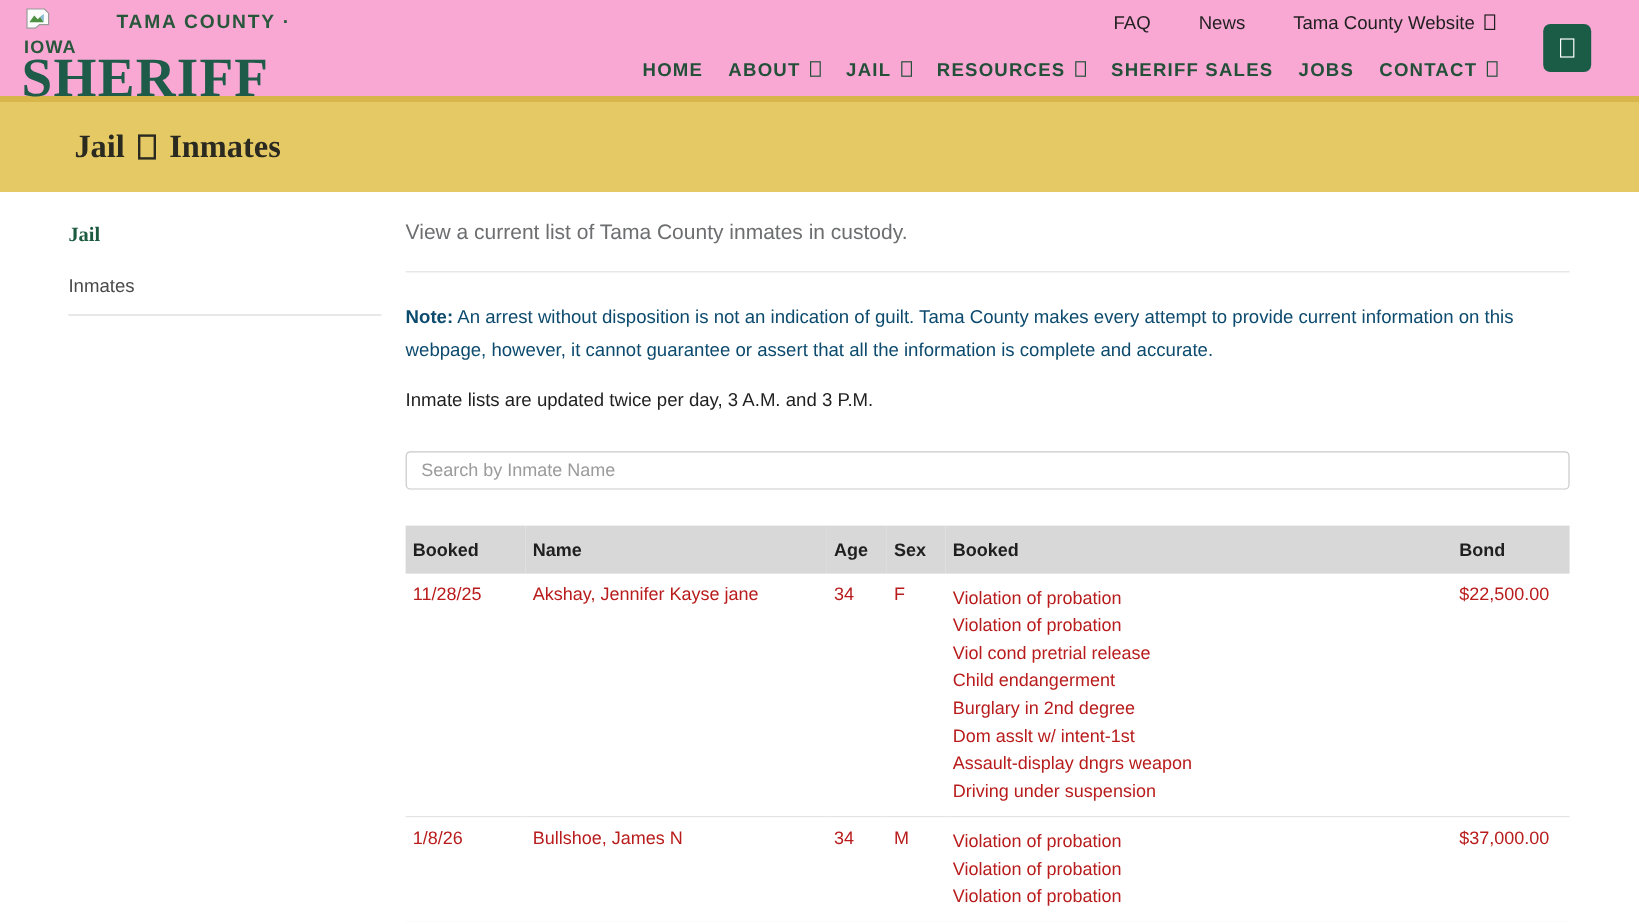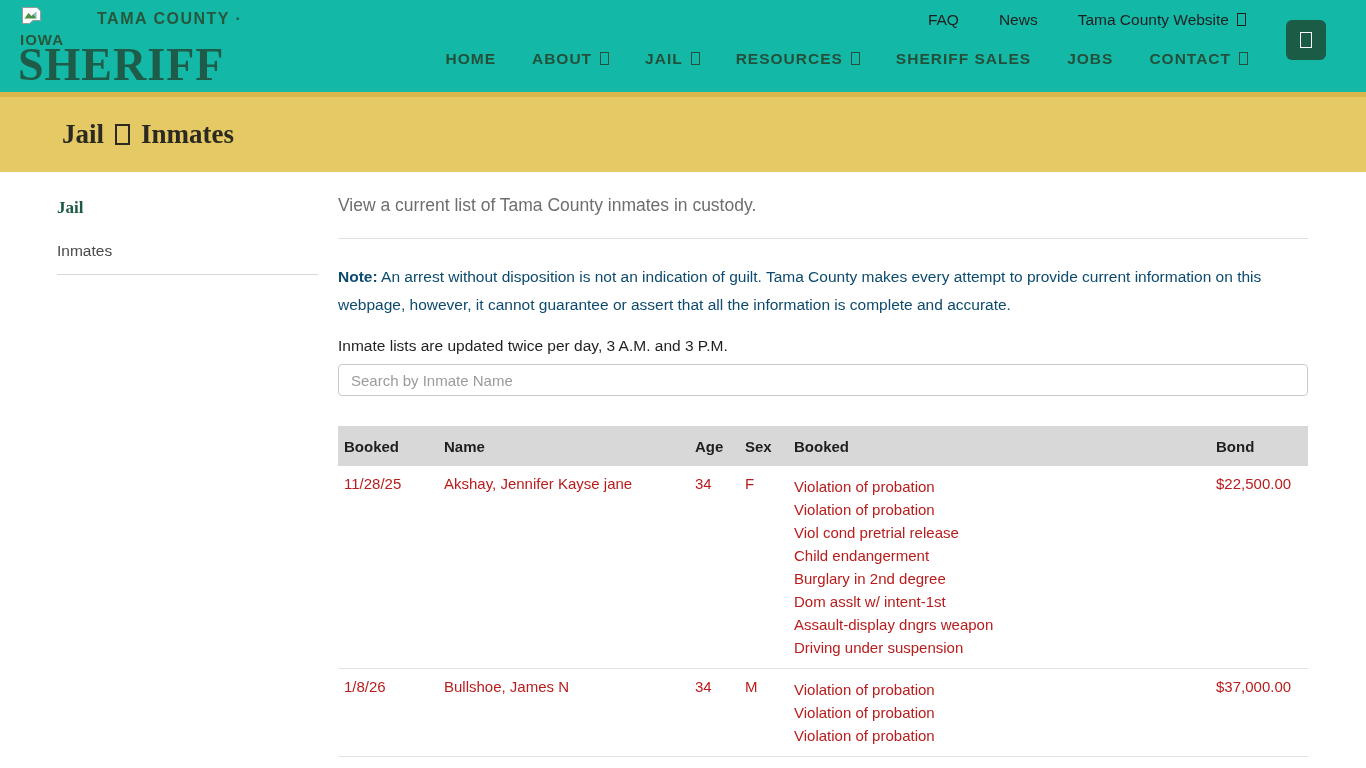--- a/index.html
+++ b/index.html
@@ -1,35 +1,35 @@
 <!DOCTYPE html>
 <html><head>
 <meta charset="utf-8">
 <style>
   * { margin:0; padding:0; box-sizing:border-box; }
   html,body { width:1366px; height:768px; overflow:hidden; background:#fff;
     font-family:"Liberation Sans", sans-serif; }
   a { text-decoration:none; color:inherit; cursor:pointer; }
 
   
-  .header { position:relative; height:92px; background:#14b8a6; z-index:10; }
+  .header { position:relative; height:80px; background:#f9a8d4; z-index:10; }
   .logo-icon { position:absolute; left:20px; top:6px; }
   .brand-county { position:absolute; left:97px; top:10px; color:#28573c;
     font-weight:bold; font-size:16px; letter-spacing:1.5px; }
   .brand-iowa { position:absolute; left:20px; top:31px; color:#28573c;
     font-weight:bold; font-size:15px; letter-spacing:1px; }
   .brand-sheriff { position:absolute; left:18px; top:42px; color:#1e5b48;
     font-family:"Liberation Serif", serif; font-weight:bold; font-size:46px;
     letter-spacing:1px; line-height:1; z-index:12; }
 
   .utility-nav { position:absolute; top:11px; right:120px; display:flex;
     gap:40px; font-size:15.5px; color:#1f1f1f; align-items:center; }
 
   .main-nav { position:absolute; top:50px; right:118px; display:flex;
-    gap:36px; font-size:15.5px; font-weight:bold; letter-spacing:1px;
+    gap:21px; font-size:15.5px; font-weight:bold; letter-spacing:1px;
     color:#24503a; align-items:flex-end; }
 
   .tofu { display:inline-block; width:9px; height:13px;
     border:1.5px solid currentColor; margin-left:8px; vertical-align:-1px; }
 
   .search-btn { position:absolute; top:20px; right:40px; width:40px; height:40px;
     background:#1a5c45; border:none; border-radius:6px; cursor:pointer;
     display:flex; align-items:center; justify-content:center; }
   .search-btn .tofu { width:12px; height:16px; margin:0; border-color:#fff; }
 
@@ -49,21 +49,21 @@
   .side-item { font-size:15.5px; color:#4a4a4a; display:block;
     padding:2px 0 14px; border-bottom:1px solid #d9d9d9; }
 
   .main { margin-left:20px; width:970px; flex:none; }
   .intro { margin-top:23px; font-size:17.5px; color:#6d6e70; }
   .rule { border:none; border-top:1px solid #e2e2e2; margin-top:22px; }
   .note { margin-top:24px; font-size:15.5px; line-height:28px; color:#0c4a6e; }
   .note b { font-weight:bold; }
   .update { margin-top:18px; font-size:15.5px; color:#1f1f1f; }
 
-  .search-input { margin-top:9px; width:100%; height:32px;
+  .search-input { margin-top:33px; width:100%; height:32px;
     border:1px solid #c9c9c9; border-radius:4px; padding:0 12px;
     font-size:15px; color:#737373; font-family:"Liberation Sans", sans-serif; }
   .search-input::placeholder { color:#9b9b9b; }
 
   table { margin-top:30px; width:100%; border-collapse:collapse; }
   col.c1{width:100px} col.c2{width:251px} col.c3{width:50px}
   col.c4{width:49px} col.c5{width:422px}
   thead th { background:#d8d8d8; height:40px; text-align:left;
     font-size:15px; color:#1f1f1f; padding-left:6px; font-weight:bold; }
   tbody td { vertical-align:top; padding:9px 0 9px 6px; font-size:15px;

